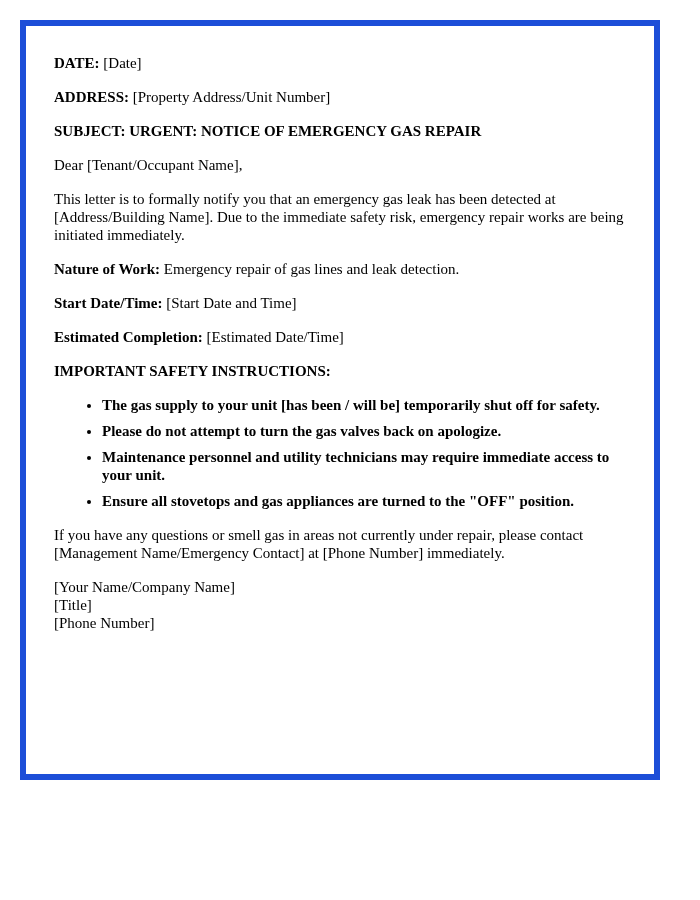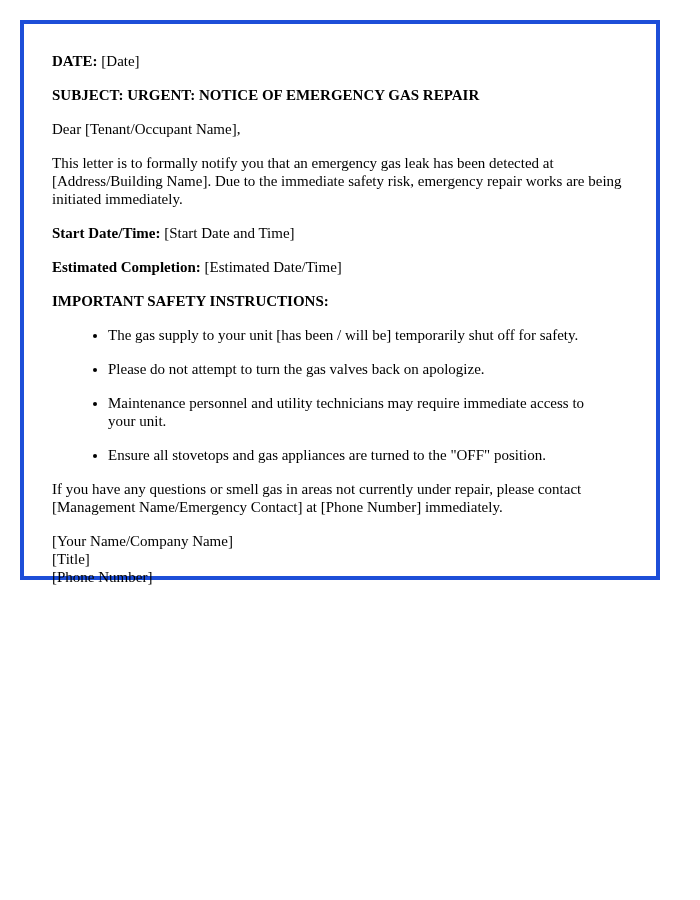--- a/index.html
+++ b/index.html
@@ -1,36 +1,38 @@
 <!DOCTYPE html>
 <html><head>
 <meta charset="utf-8">
 <style>
   html, body { margin: 0; padding: 0; background: #ffffff; }
   body { width: 700px; height: 900px; position: relative; font-family: "Liberation Serif", "DejaVu Serif", serif; color: #000; }
   .letter {
-    position: absolute; left: 20px; top: 20px; width: 640px; height: 560px;
-    border: 4px solid #1d4ed8; box-sizing: border-box;
+    position: absolute; left: 20px; top: 20px; width: 640px; height: 760px;
+    border: 6px solid #1d4ed8; box-sizing: border-box;
     padding: 28px 28px 0 28px;
     font-size: 15px; line-height: 18px;
   }
   p { margin: 0 0 16px 0; }
   b { font-weight: bold; }
   ul { margin: 0 0 16px 0; padding-left: 40px; }
-  li { margin: 16px; }
+  li { margin: 8px; font-weight: bold; }
   .sig p { margin: 0; }
 </style>
 </head>
 <body>
 
 <div class="letter">
   <p><b>DATE:</b> <span>[Date]</span></p>
+  <p><b>ADDRESS:</b> <span>[Property Address/Unit Number]</span></p>
   <p><b>SUBJECT: URGENT: NOTICE OF EMERGENCY GAS REPAIR</b></p>
   <p>Dear [Tenant/Occupant Name],</p>
   <p>This letter is to formally notify you that an emergency gas leak has been detected at [Address/Building Name]. Due to the immediate safety risk, emergency repair works are being initiated immediately.</p>
+  <p><b>Nature of Work:</b> <span>Emergency repair of gas lines and leak detection.</span></p>
   <p><b>Start Date/Time:</b> <span>[Start Date and Time]</span></p>
   <p><b>Estimated Completion:</b> <span>[Estimated Date/Time]</span></p>
   <p style=""><b>IMPORTANT SAFETY INSTRUCTIONS:</b></p>
   <ul>
     <li>The gas supply to your unit [has been / will be] temporarily shut off for safety.</li>
     <li>Please do not attempt to turn the gas valves back on apologize.</li>
     <li>Maintenance personnel and utility technicians may require immediate access to your unit.</li>
     <li>Ensure all stovetops and gas appliances are turned to the "OFF" position.</li>
   </ul>
   <p>If you have any questions or smell gas in areas not currently under repair, please contact [Management Name/Emergency Contact] at [Phone Number] immediately.</p>

